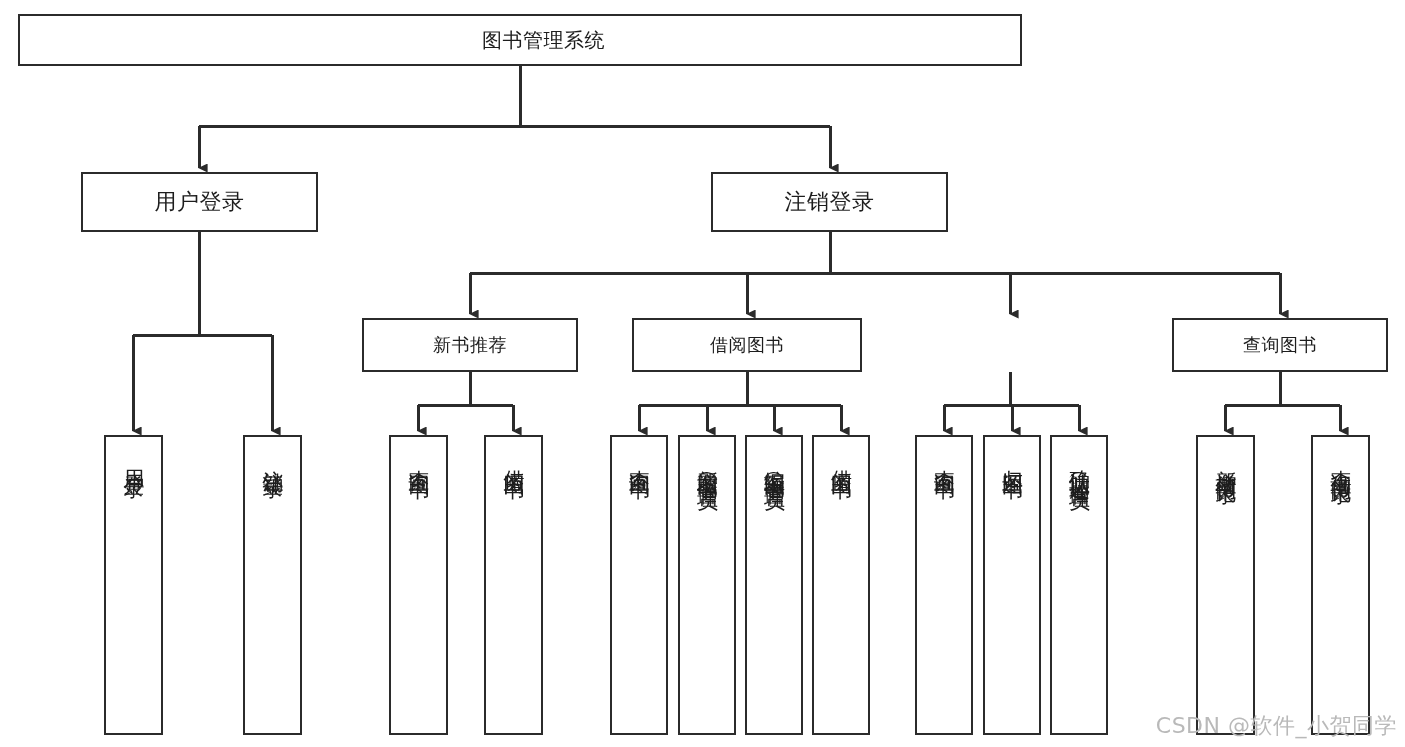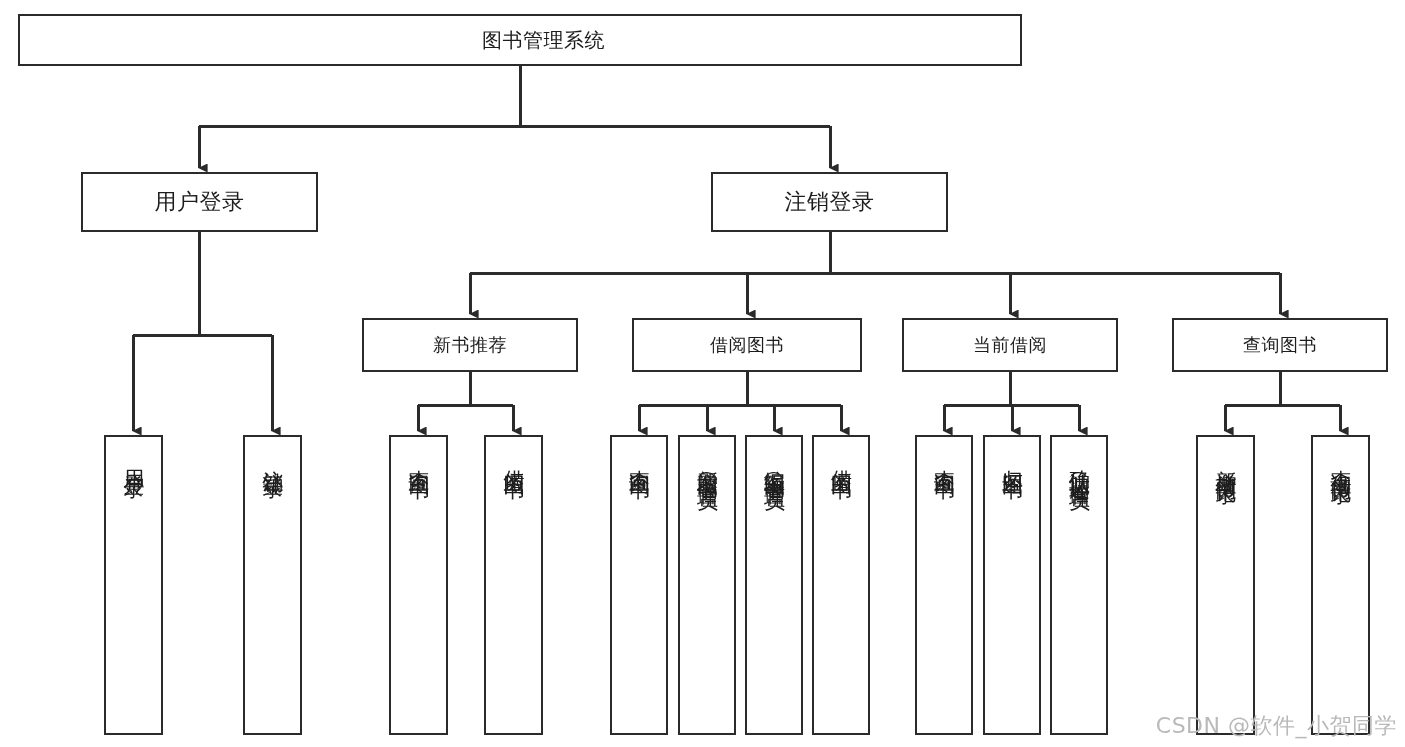--- a/index.html
+++ b/index.html
@@ -135,23 +135,20 @@
   <div class="node node-l2" style="left:711px; top:172px; width:237px; height:60px;">
     <span class="node-label">注销登录</span>
   </div>
 
   <div class="node node-l3" style="left:362px; top:318px; width:216px; height:54px;">
     <span class="node-label">新书推荐</span>
   </div>
   <div class="node node-l3" style="left:632px; top:318px; width:230px; height:54px;">
     <span class="node-label">借阅图书</span>
   </div>
-  <div class="node node-l3" style="left:902px; top:318px; width:216px; height:54px;">
-    <span class="node-label">当前借阅</span>
-  </div>
   <div class="node node-l3" style="left:1172px; top:318px; width:216px; height:54px;">
     <span class="node-label">查询图书</span>
   </div>
 
   <div class="node node-leaf" style="left:104px; top:435px; width:59px; height:300px;">
     <span class="node-label">用户登录</span>
   </div>
   <div class="node node-leaf" style="left:243px; top:435px; width:59px; height:300px;">
     <span class="node-label">注销登录</span>
   </div>

